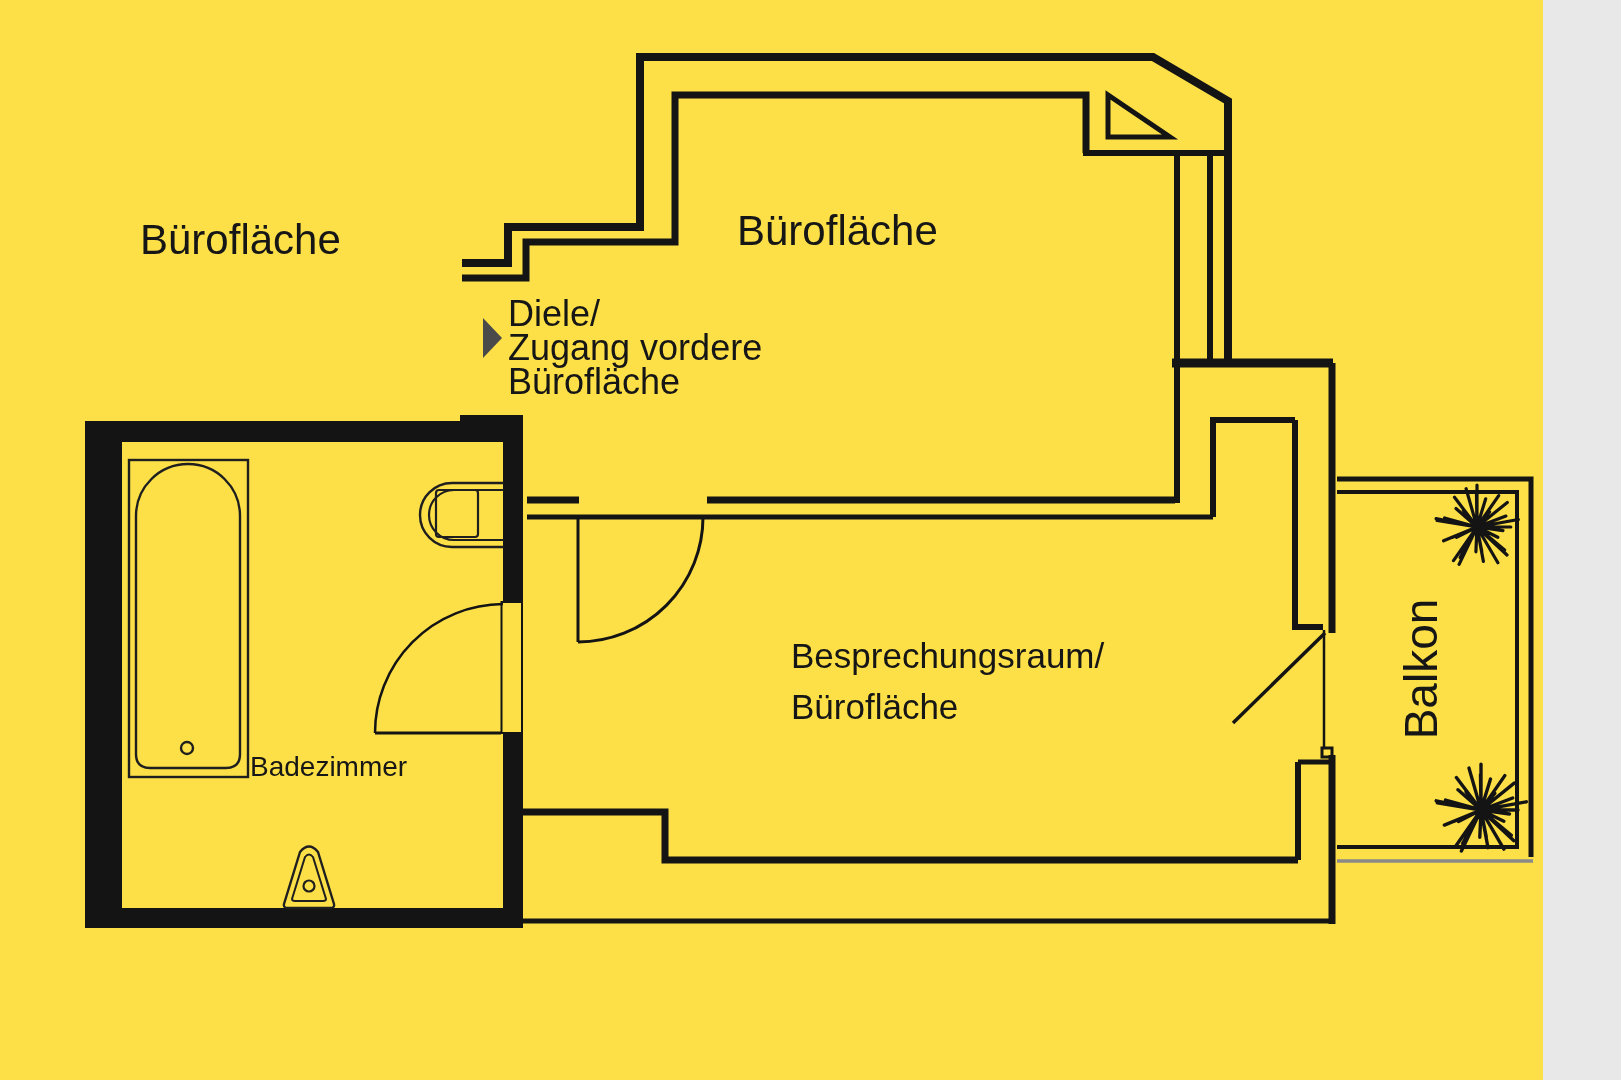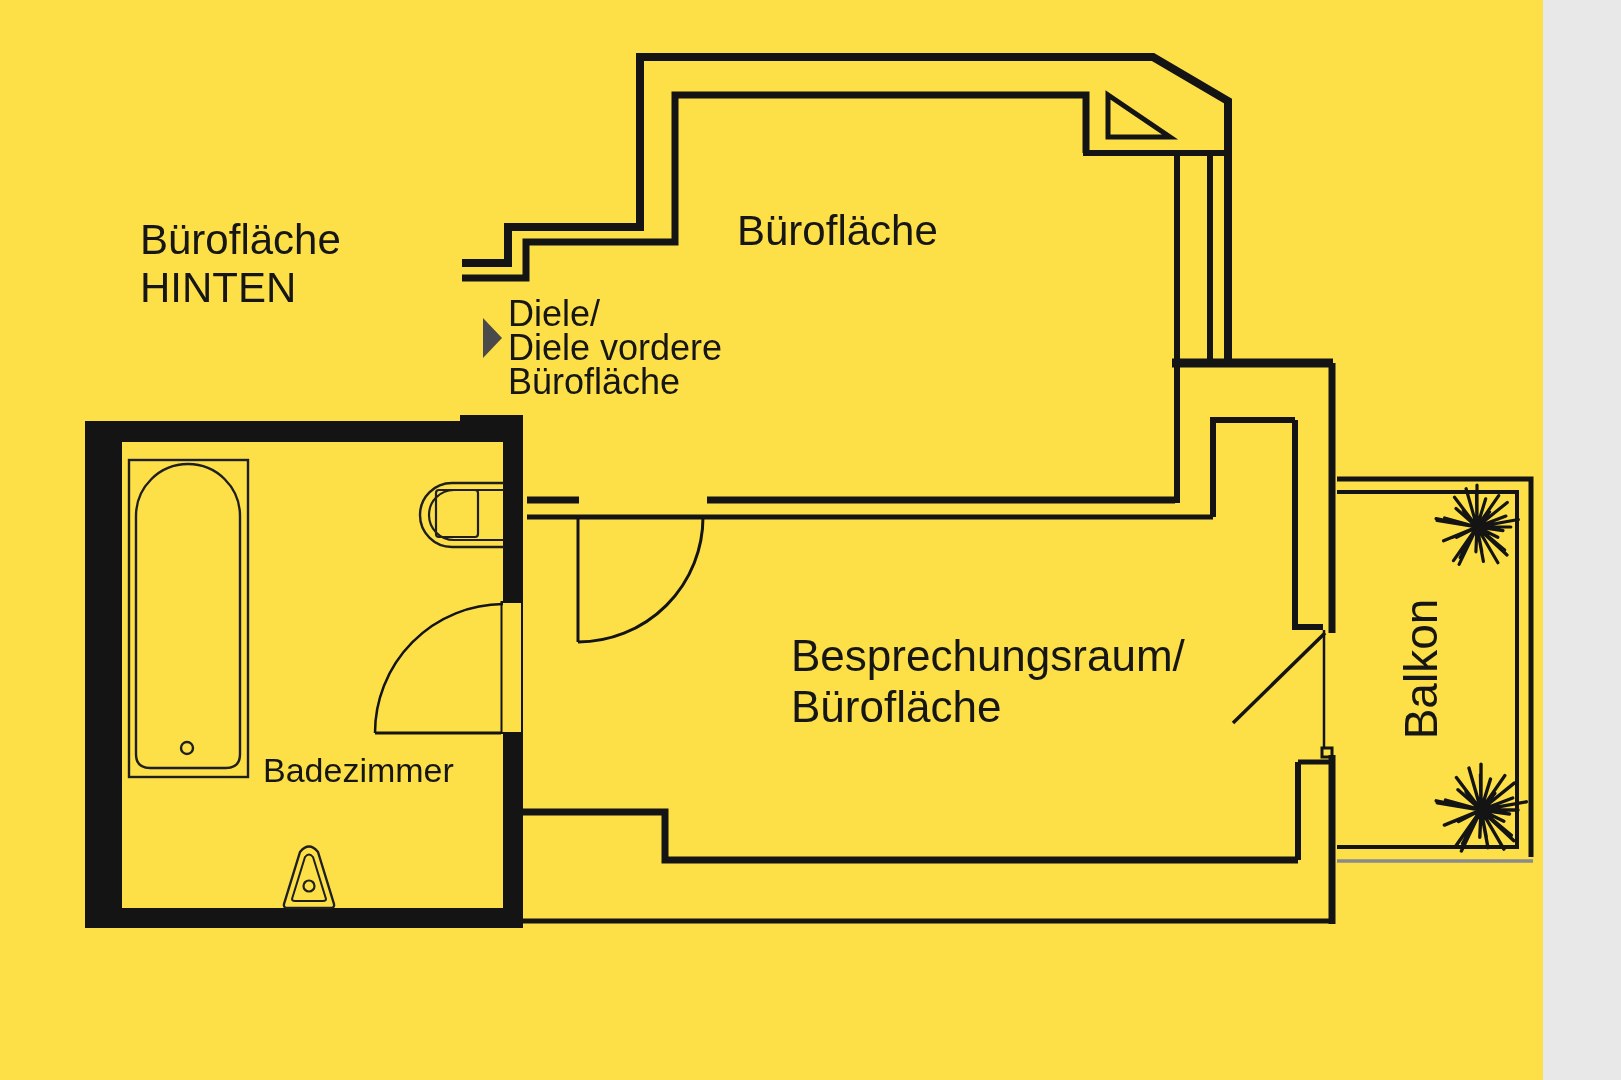--- a/index.html
+++ b/index.html
@@ -11,22 +11,22 @@
   .w{stroke:var(--wall,#141414);fill:none;stroke-linejoin:miter;}
   .fx{stroke:var(--fixture,#1f1f1f);fill:none;}
   .fill-w{fill:var(--wall,#141414);stroke:none;}
   .gray{stroke:var(--balcony_gray,#8a8a8a);fill:none;}
   .plant{stroke:var(--wall,#141414);fill:none;stroke-linecap:round;}
   .lbl{position:absolute;white-space:nowrap;}
   .lbl div{white-space:nowrap;}
   .t-title{left:140px;top:216px;font-size:42px;line-height:48px;}
   .t-office{left:737px;top:207px;font-size:42px;}
   .t-hall{left:508px;top:297px;font-size:36px;line-height:34px;}
-  .t-bad{left:263px;top:751px;font-size:34px;}
-  .t-meet{left:791px;top:630px;font-size:44px;line-height:51px;}
+  .t-bad{left:250px;top:751px;font-size:28px;}
+  .t-meet{left:791px;top:630px;font-size:35px;line-height:51px;}
   .t-balkon{
     left:1421px;top:669px;font-size:46px;
     transform:translate(-50%,-50%) rotate(-90deg);
   }
 </style>
 </head>
 <body>
 
 <div id="stage">
 
@@ -96,28 +96,27 @@
       <circle class="fill-w" r="4"></circle>
     </g>
     <g transform="translate(1481,810)">
       <path class="plant" stroke-width="3.4" d="M0 0L37.0 0.0M0 0L22.8 11.2M0 0L28.5 4.0M0 0L30.3 25.3M0 0L22.9 39.1M0 0L32.9 30.7M0 0L7.0 37.7M0 0L-1.2 27.2M0 0L5.2 26.5M0 0L-18.4 33.5M0 0L-25.7 36.8M0 0L-19.6 41.0M0 0L-36.6 15.1M0 0L-26.7 11.3M0 0L-22.5 11.4M0 0L-35.5 -9.9M0 0L-43.7 -7.1M0 0L-44.8 -9.2M0 0L-24.6 -32.5M0 0L-23.0 -20.3M0 0L-14.9 -18.1M0 0L-0.5 -35.4M0 0L-12.0 -41.9M0 0L0.0 -45.9M0 0L23.8 -34.4M0 0L9.5 -30.9M0 0L13.8 -16.6M0 0L31.7 -12.0M0 0L33.2 -26.9M0 0L45.3 -8.2"></path>
       <circle class="fill-w" r="4"></circle>
     </g>
   </svg>
 
   <div class="lbl t-title">
     <div>Bürofläche</div>
-    <div>HINTEN</div>
   </div>
 
   <div class="lbl t-office">Bürofläche</div>
 
   <div class="lbl t-hall">
     <div>Diele/</div>
-    <div>Diele vordere</div>
+    <div>Zugang vordere</div>
     <div>Bürofläche</div>
   </div>
 
   <div class="lbl t-bad">Badezimmer</div>
 
   <div class="lbl t-meet">
     <div>Besprechungsraum/</div>
     <div>Bürofläche</div>
   </div>
 

